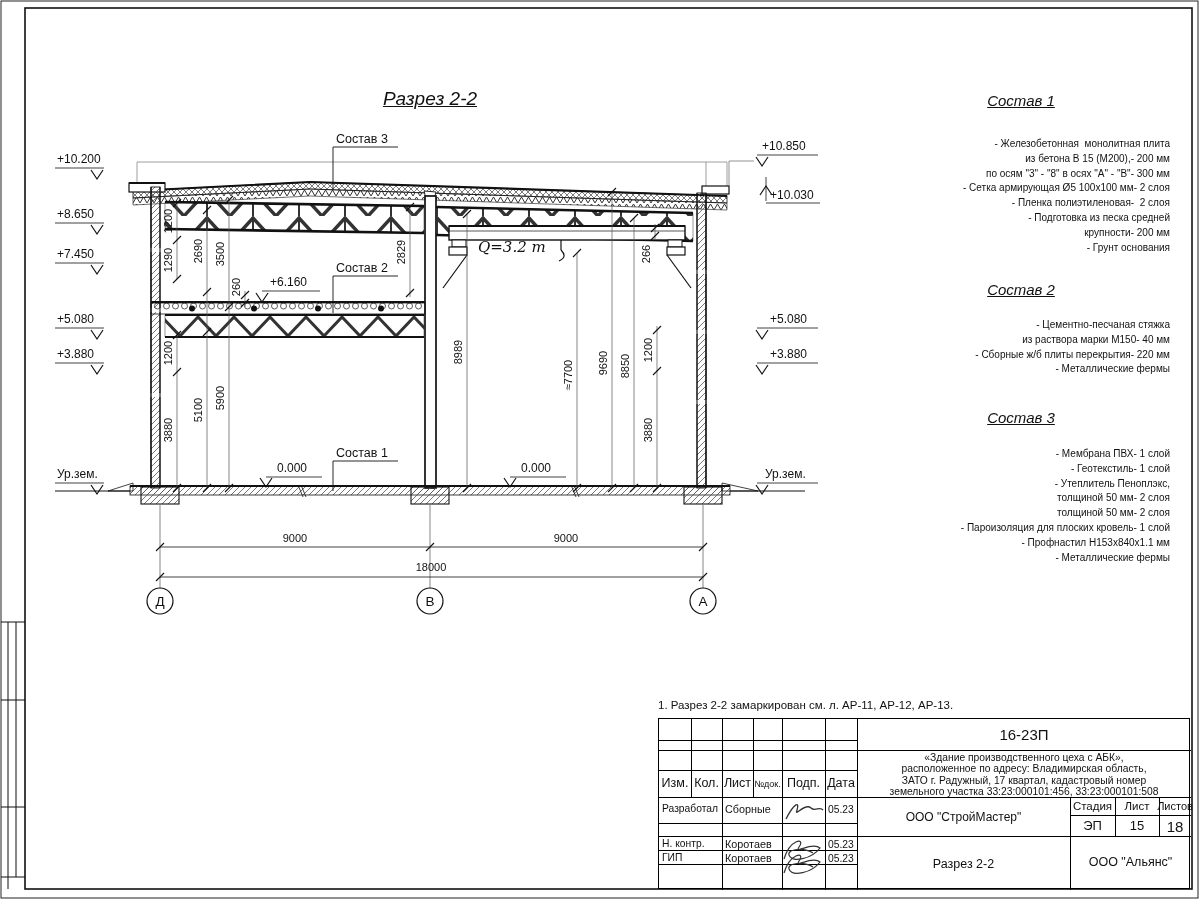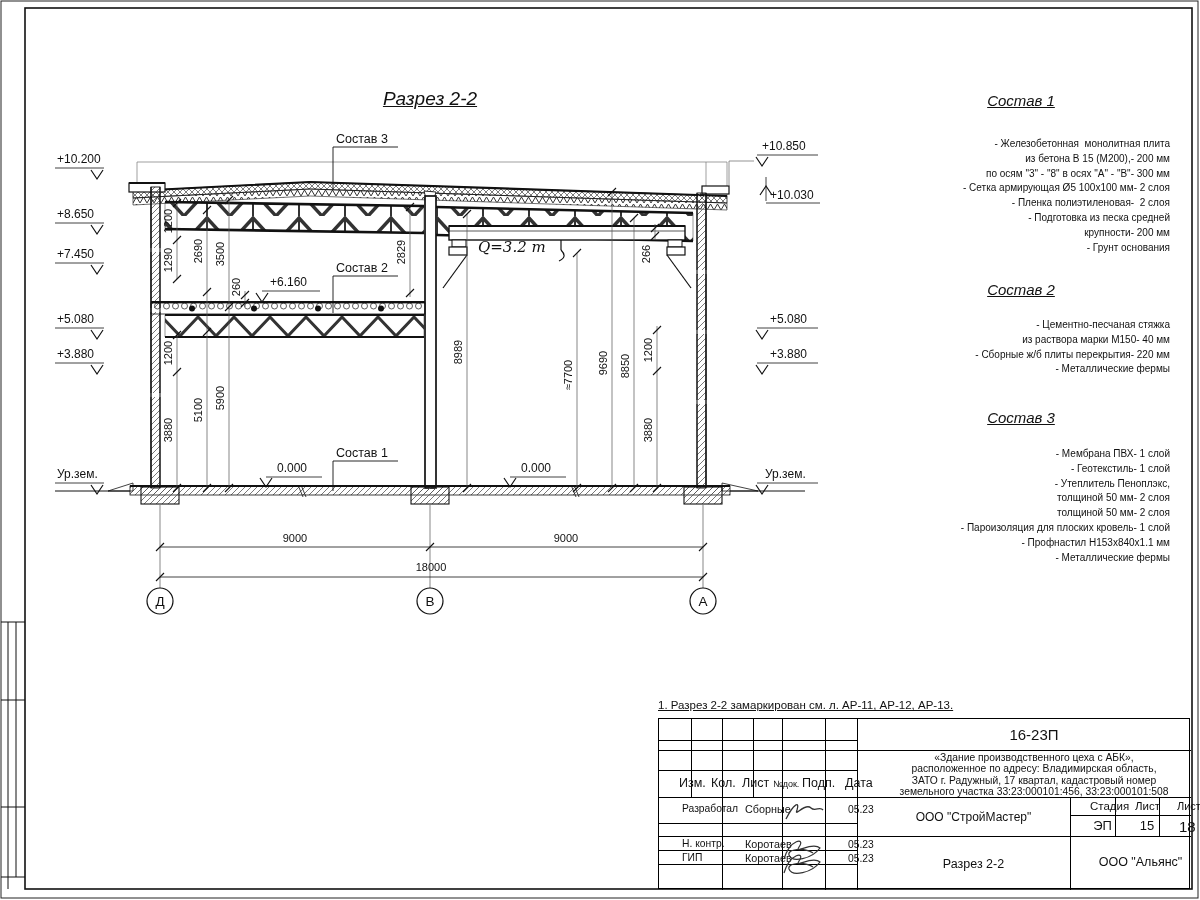--- a/index.html
+++ b/index.html
@@ -10,30 +10,30 @@
   .lbl{font-size:12.5px;fill:#111;}
   .mk{font-size:12px;fill:#111;}
   .ax{font-size:13.5px;fill:#111;text-anchor:middle;}
   .crane{font-size:15px;font-style:italic;font-family:"DejaVu Serif",serif;fill:#111;}
   
   .sostav{position:absolute;left:872px;width:298px;}
   .sostav-title{position:absolute;left:872px;width:298px;text-align:center;font-size:15px;font-style:italic;text-decoration:underline;}
   .srow{display:flex;justify-content:flex-end;font-size:10px;line-height:14.8px;white-space:pre;}
   .srow .v{white-space:pre;}
   
-  .note{position:absolute;left:658px;top:699px;font-size:11.5px;text-decoration:underline;}
+  .note{position:absolute;left:658px;top:699px;font-size:11.5px;}
   
   .dwg-title{position:absolute;left:355px;top:88px;width:150px;text-align:center;font-size:19px;font-style:italic;text-decoration:underline;}
   
   .stamp{position:absolute;left:658px;top:718px;width:532px;height:171px;border:1.8px solid #000;box-sizing:border-box;}
   .vl{position:absolute;width:0;border-left:1px solid #000;}
   .hl{position:absolute;height:0;border-top:1px solid #000;}
   .vl2{position:absolute;width:0;border-left:1.8px solid #000;}
   .hl2{position:absolute;height:0;border-top:1.8px solid #000;}
-  .sc{position:absolute;box-sizing:border-box;padding-left:20px;}
+  .sc{position:absolute;box-sizing:border-box;}
   .ctr{text-align:center;}
 </style>
 </head>
 <body>
 
 <svg class="abs" style="left:0;top:0" width="1200" height="900" viewBox="0 0 1200 900">
   <defs>
     <pattern id="hatch" width="6" height="6" patternUnits="userSpaceOnUse">
       <path d="M0,6 L6,0" stroke="#555" stroke-width="0.8" fill="none"></path>
     </pattern>

